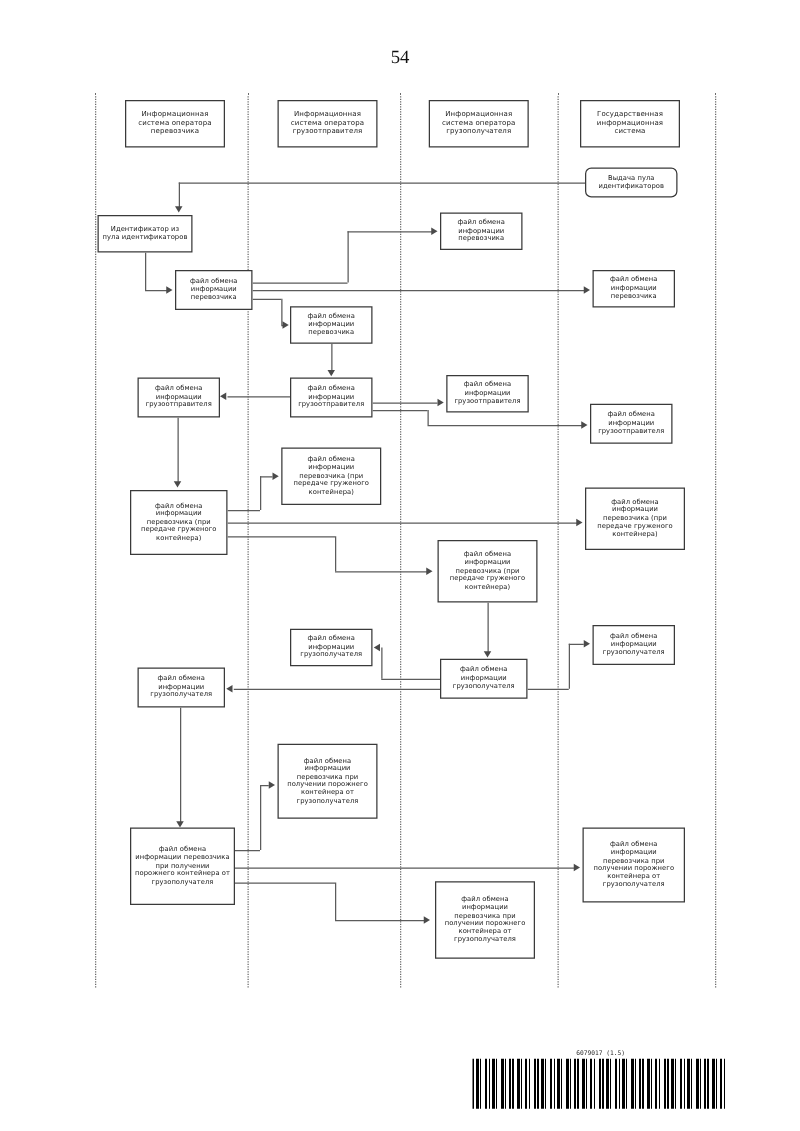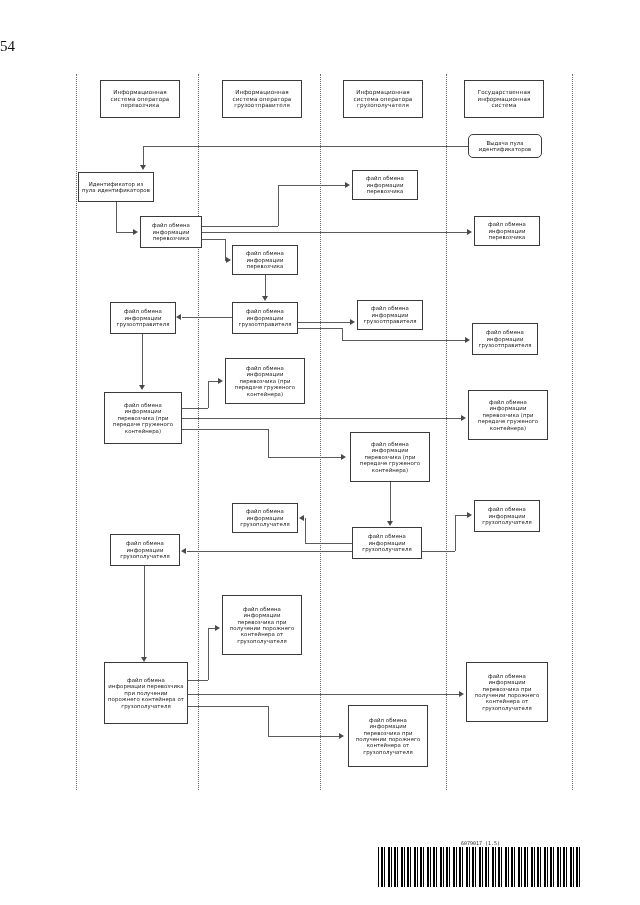--- a/index.html
+++ b/index.html
@@ -4,21 +4,21 @@
 <style>
   html,body{margin:0;padding:0;background:#ffffff;}
   body{
     width:640px;height:905px;position:relative;overflow:hidden;
     font-family:"DejaVu Sans","Liberation Sans",sans-serif;
     color:#1a1a1a;
   }
   #page{position:absolute;inset:0;}
 
   .page-number{
-    position:absolute;top:38px;left:0;width:640px;text-align:left;
+    position:absolute;top:38px;left:0;width:640px;text-align:center;
     font-family:"Liberation Serif","DejaVu Serif",serif;
     font-size:15px;color:#111;
   }
 
   
   .lane-divider{
     position:absolute;top:74px;width:0;height:716px;
     border-left:1.4px dotted #6a6a6a;
   }
 

